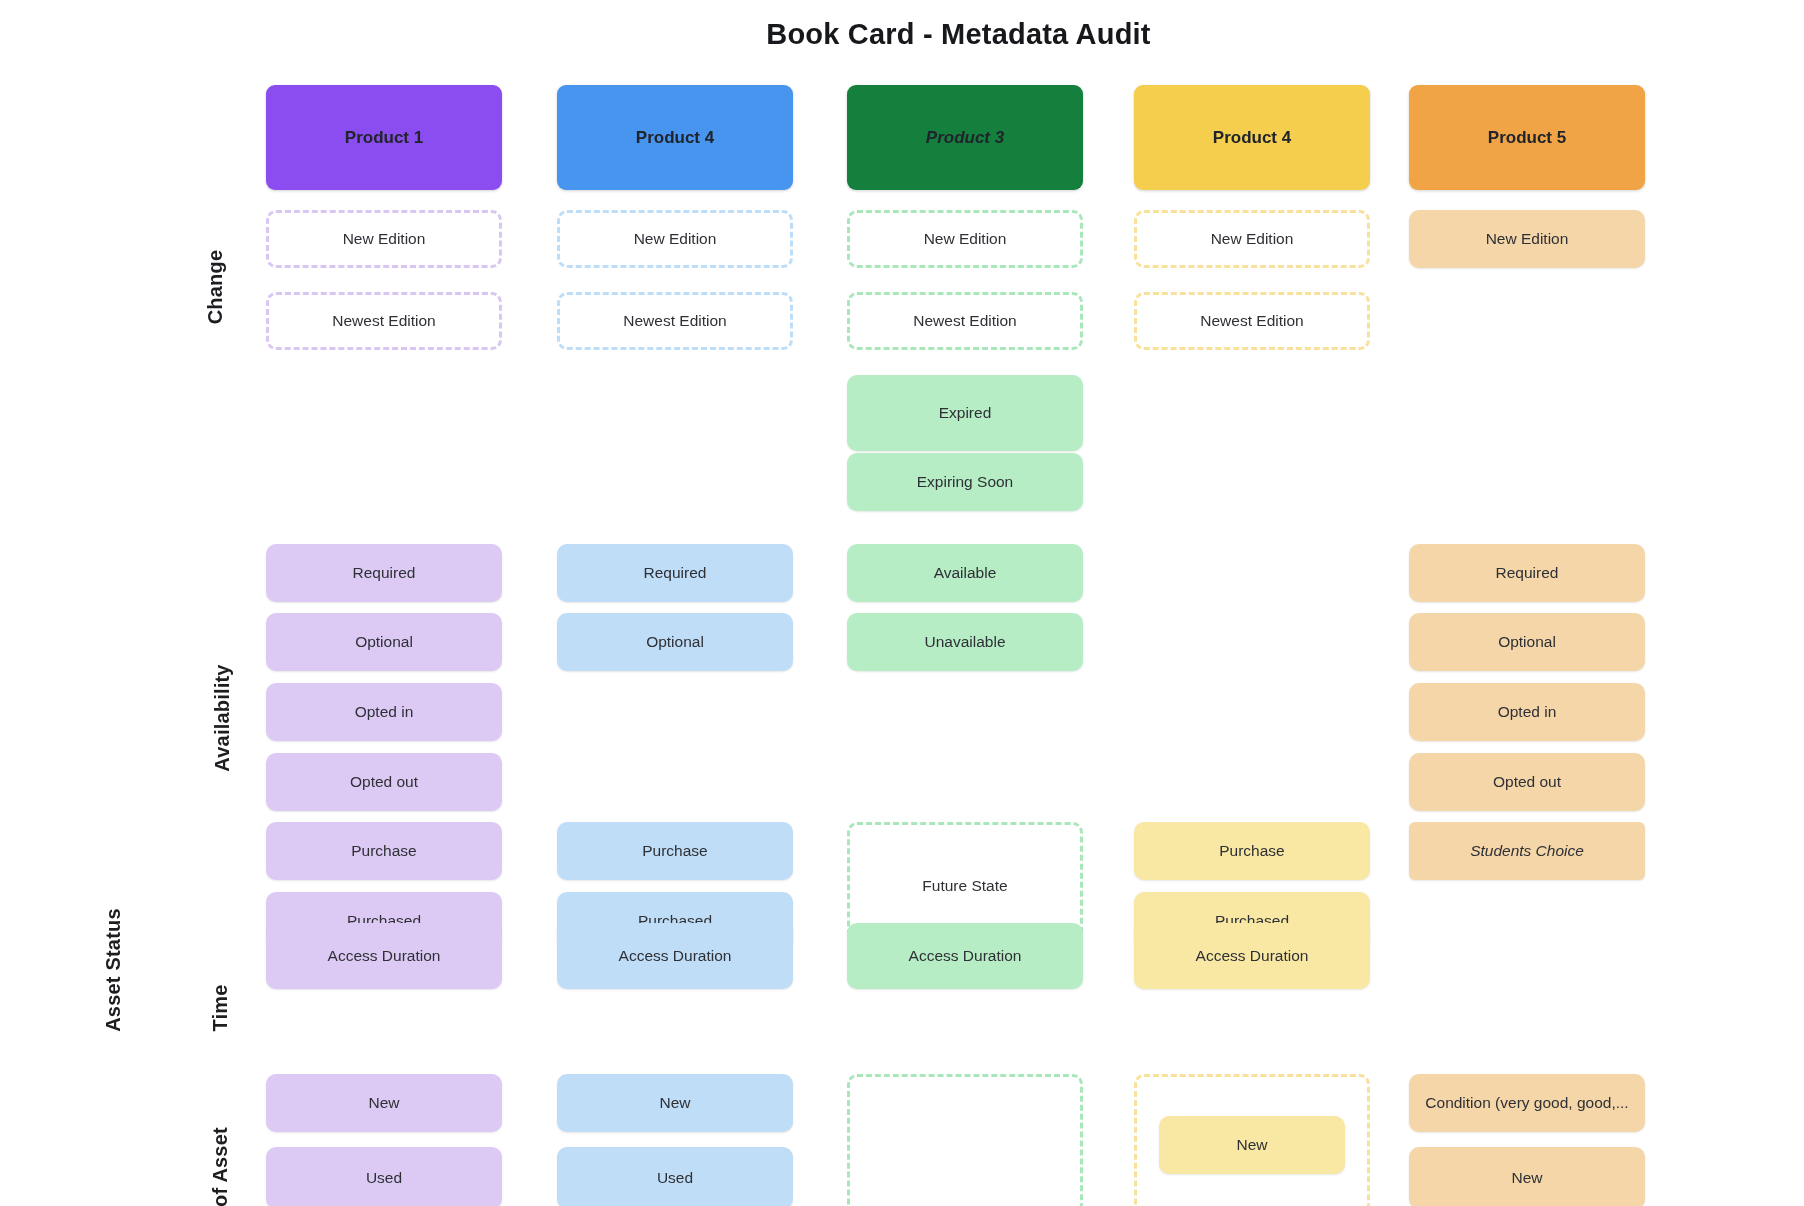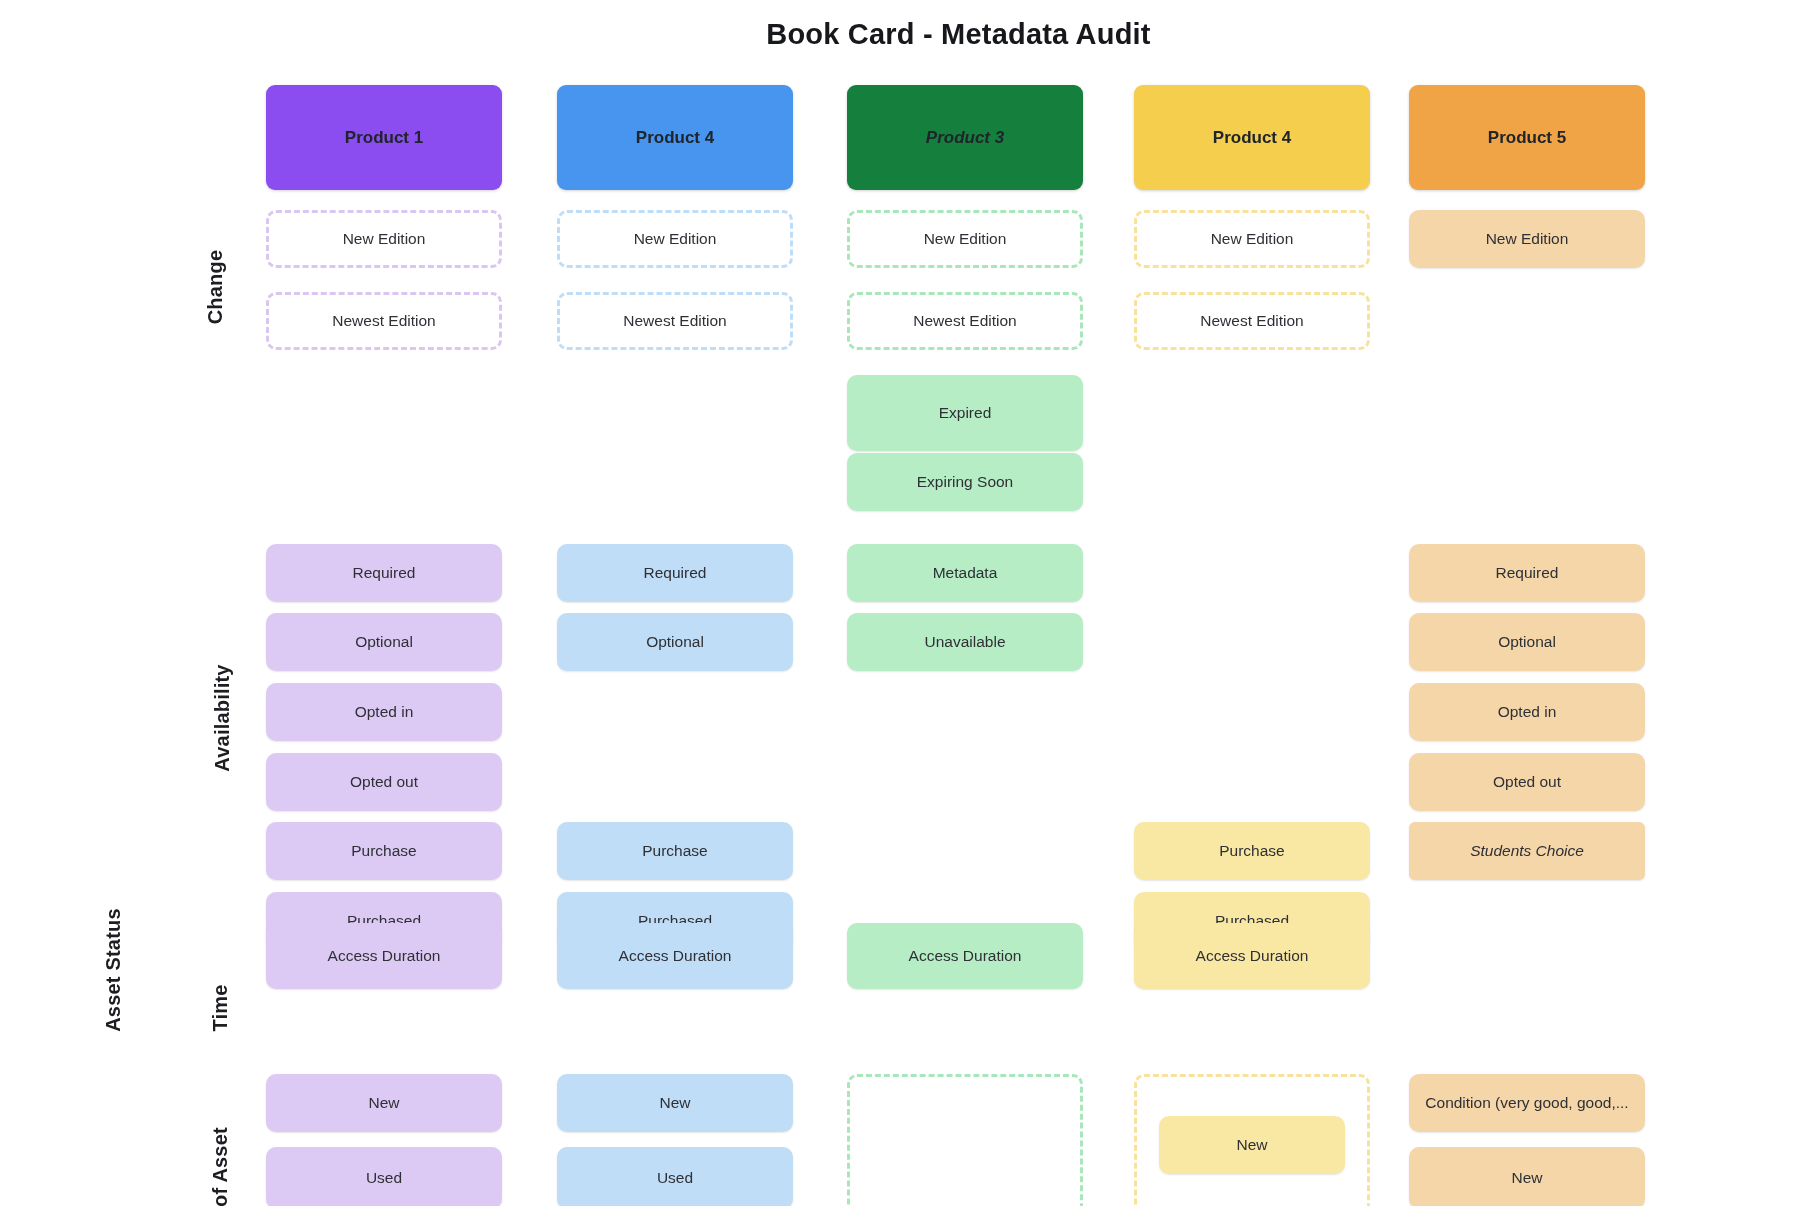--- a/index.html
+++ b/index.html
@@ -116,22 +116,23 @@
   <div class="cell solid blue-s c2 r9">Purchase</div>
   <div class="cell solid blue-s c2 r10">Purchased</div>
   <div class="cell solid blue-s c2 r11">Access Duration</div>
   <div class="cell solid blue-s c2 r12">New</div>
   <div class="cell solid blue-s c2 r13">Used</div>
 
   <div class="cell green-d c3 r1">New Edition</div>
   <div class="cell green-d c3 r2">Newest Edition</div>
   <div class="cell solid green-s c3 r3">Expired</div>
   <div class="cell solid green-s c3 r4">Expiring Soon</div>
-  <div class="cell solid green-s c3 r5">Metadata</div>
+  <div class="cell solid green-s c3 r5">Available</div>
   <div class="cell solid green-s c3 r6">Unavailable</div>
+  <div class="cell green-d c3 span2">Future State</div>
   <div class="cell solid green-s c3 r11">Access Duration</div>
   <div class="cell green-d c3 tall"></div>
 
   <div class="cell yellow-d c4 r1">New Edition</div>
   <div class="cell yellow-d c4 r2">Newest Edition</div>
   <div class="cell solid yellow-s c4 r9">Purchase</div>
   <div class="cell solid yellow-s c4 r10">Purchased</div>
   <div class="cell solid yellow-s c4 r11">Access Duration</div>
   <div class="cell yellow-d c4 tall">
     <div class="p4-inner-new">New</div>

